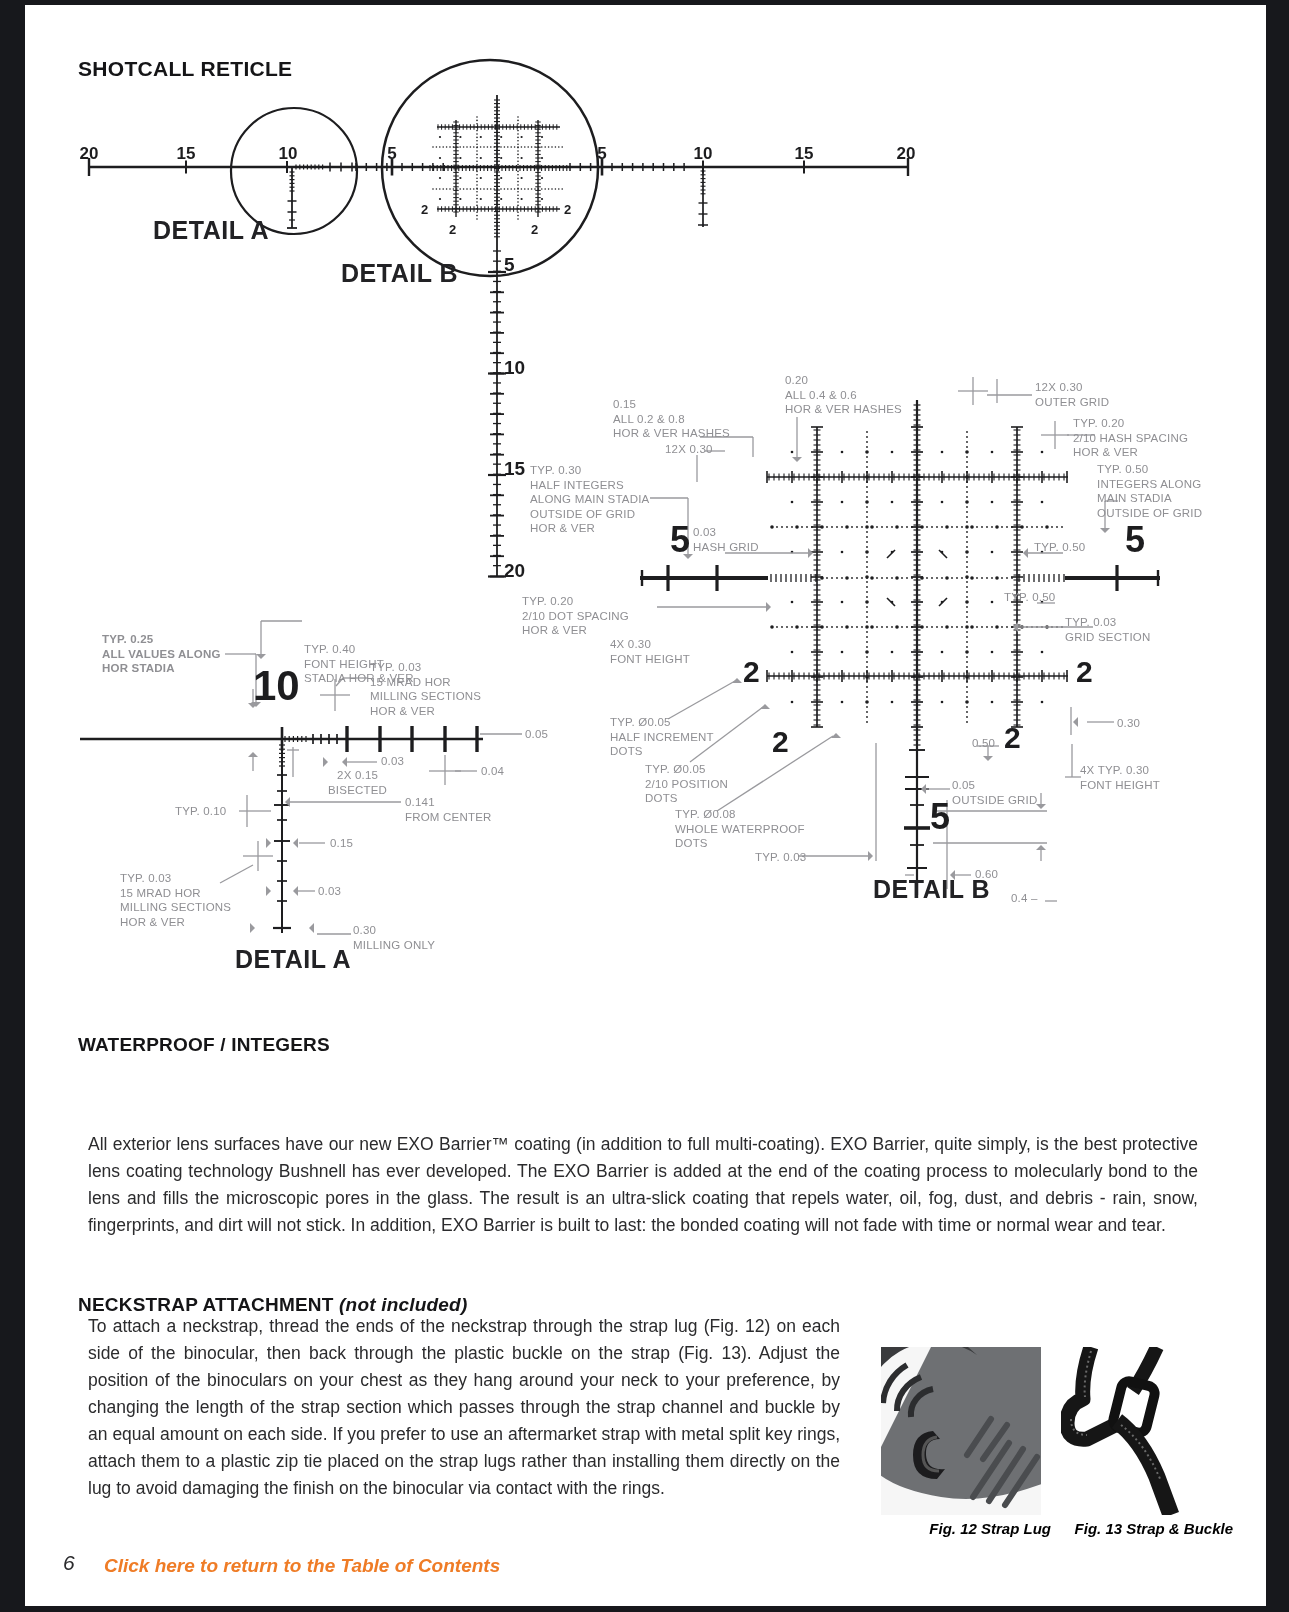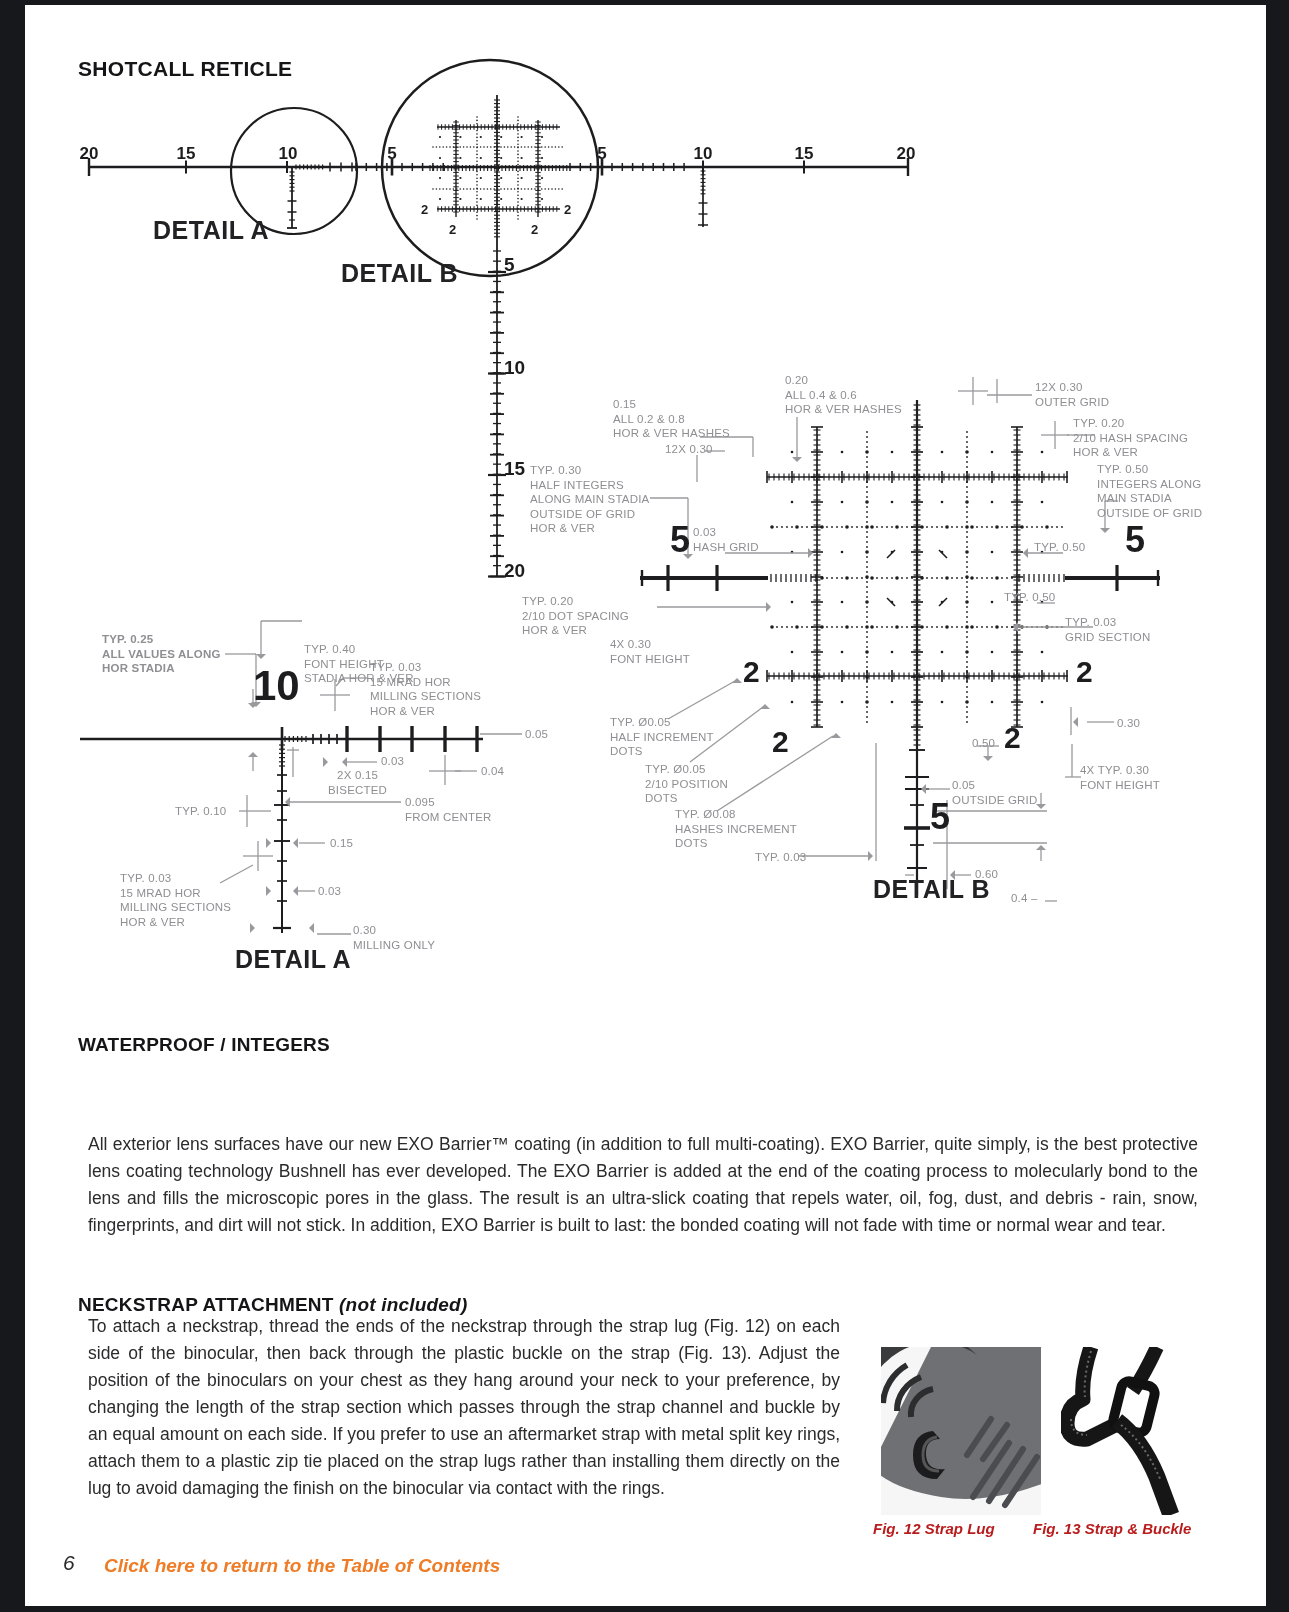--- a/index.html
+++ b/index.html
@@ -12,21 +12,21 @@
   .vax{position:absolute;font-size:19px;font-weight:700;color:#1d1d1f;line-height:1;}
   .mini{position:absolute;font-size:13px;font-weight:700;color:#1d1d1f;line-height:1;}
   .det{position:absolute;font-size:25px;font-weight:600;color:#222225;letter-spacing:.5px;line-height:1;}
   .ann{position:absolute;font-size:11.5px;line-height:14.5px;color:#8f8f93;white-space:pre-line;letter-spacing:.2px;}
   .bigA{position:absolute;font-size:42px;font-weight:700;color:#1d1d1f;line-height:1;}
   .bigB{position:absolute;font-size:36px;font-weight:700;color:#1d1d1f;line-height:1;}
   .big2{position:absolute;font-size:30px;font-weight:700;color:#1d1d1f;line-height:1;}
   .h2{position:absolute;font-size:19px;font-weight:800;color:#151517;letter-spacing:.2px;line-height:1;}
   .h2 .note{font-style:italic;}
   .para{position:absolute;font-size:17.5px;line-height:27px;color:#2b2b2d;text-align:justify;}
-  .cap{position:absolute;font-size:15px;font-weight:700;font-style:italic;color:#b91c1c;text-align:left;}
+  .cap{position:absolute;font-size:15px;font-weight:700;font-style:italic;color:#000000;text-align:right;}
   .pgnum{position:absolute;font-size:21px;font-style:italic;font-weight:500;color:#2b2b2d;}
   .toc{position:absolute;font-size:19px;font-weight:700;font-style:italic;color:#ef7c26;text-decoration:none;cursor:pointer;}
   .figbox{position:absolute;overflow:hidden;background:#fafafa;}
 </style>
 </head>
 <body>
 
 <div class="screen">
  <div class="page">
 
@@ -1461,21 +1461,21 @@
 HOR STADIA</div>
   <div class="ann" style="left:345px;top:655px;">TYP. 0.03
 15 MRAD HOR
 MILLING SECTIONS
 HOR &amp; VER</div>
   <div class="ann" style="left:500px;top:722px;">0.05</div>
   <div class="ann" style="left:356px;top:749px;">0.03</div>
   <div class="ann" style="left:456px;top:759px;">0.04</div>
   <div class="ann" style="left:303px;top:763px;text-align:center;">2X 0.15
 BISECTED</div>
-  <div class="ann" style="left:380px;top:790px;">0.095
+  <div class="ann" style="left:380px;top:790px;">0.141
 FROM CENTER</div>
   <div class="ann" style="left:150px;top:799px;">TYP. 0.10</div>
   <div class="ann" style="left:305px;top:831px;">0.15</div>
   <div class="ann" style="left:95px;top:866px;">TYP. 0.03
 15 MRAD HOR
 MILLING SECTIONS
 HOR &amp; VER</div>
   <div class="ann" style="left:293px;top:879px;">0.03</div>
   <div class="ann" style="left:328px;top:918px;">0.30
 MILLING ONLY</div>
@@ -1521,21 +1521,21 @@
 HOR &amp; VER</div>
   <div class="ann" style="left:585px;top:632px;">4X 0.30
 FONT HEIGHT</div>
   <div class="ann" style="left:585px;top:710px;">TYP. Ø0.05
 HALF INCREMENT
 DOTS</div>
   <div class="ann" style="left:620px;top:757px;">TYP. Ø0.05
 2/10 POSITION
 DOTS</div>
   <div class="ann" style="left:650px;top:802px;">TYP. Ø0.08
-HASHES INCREMENT
+WHOLE WATERPROOF
 DOTS</div>
   <div class="ann" style="left:730px;top:845px;">TYP. 0.03</div>
   <div class="ann" style="left:1092px;top:711px;">0.30</div>
   <div class="ann" style="left:947px;top:731px;">0.50</div>
   <div class="ann" style="left:1055px;top:758px;">4X TYP. 0.30
 FONT HEIGHT</div>
   <div class="ann" style="left:927px;top:773px;">0.05
 OUTSIDE GRID</div>
   <div class="ann" style="left:950px;top:862px;">0.60</div>
   <div class="ann" style="left:986px;top:886px;">0.4  –</div>

